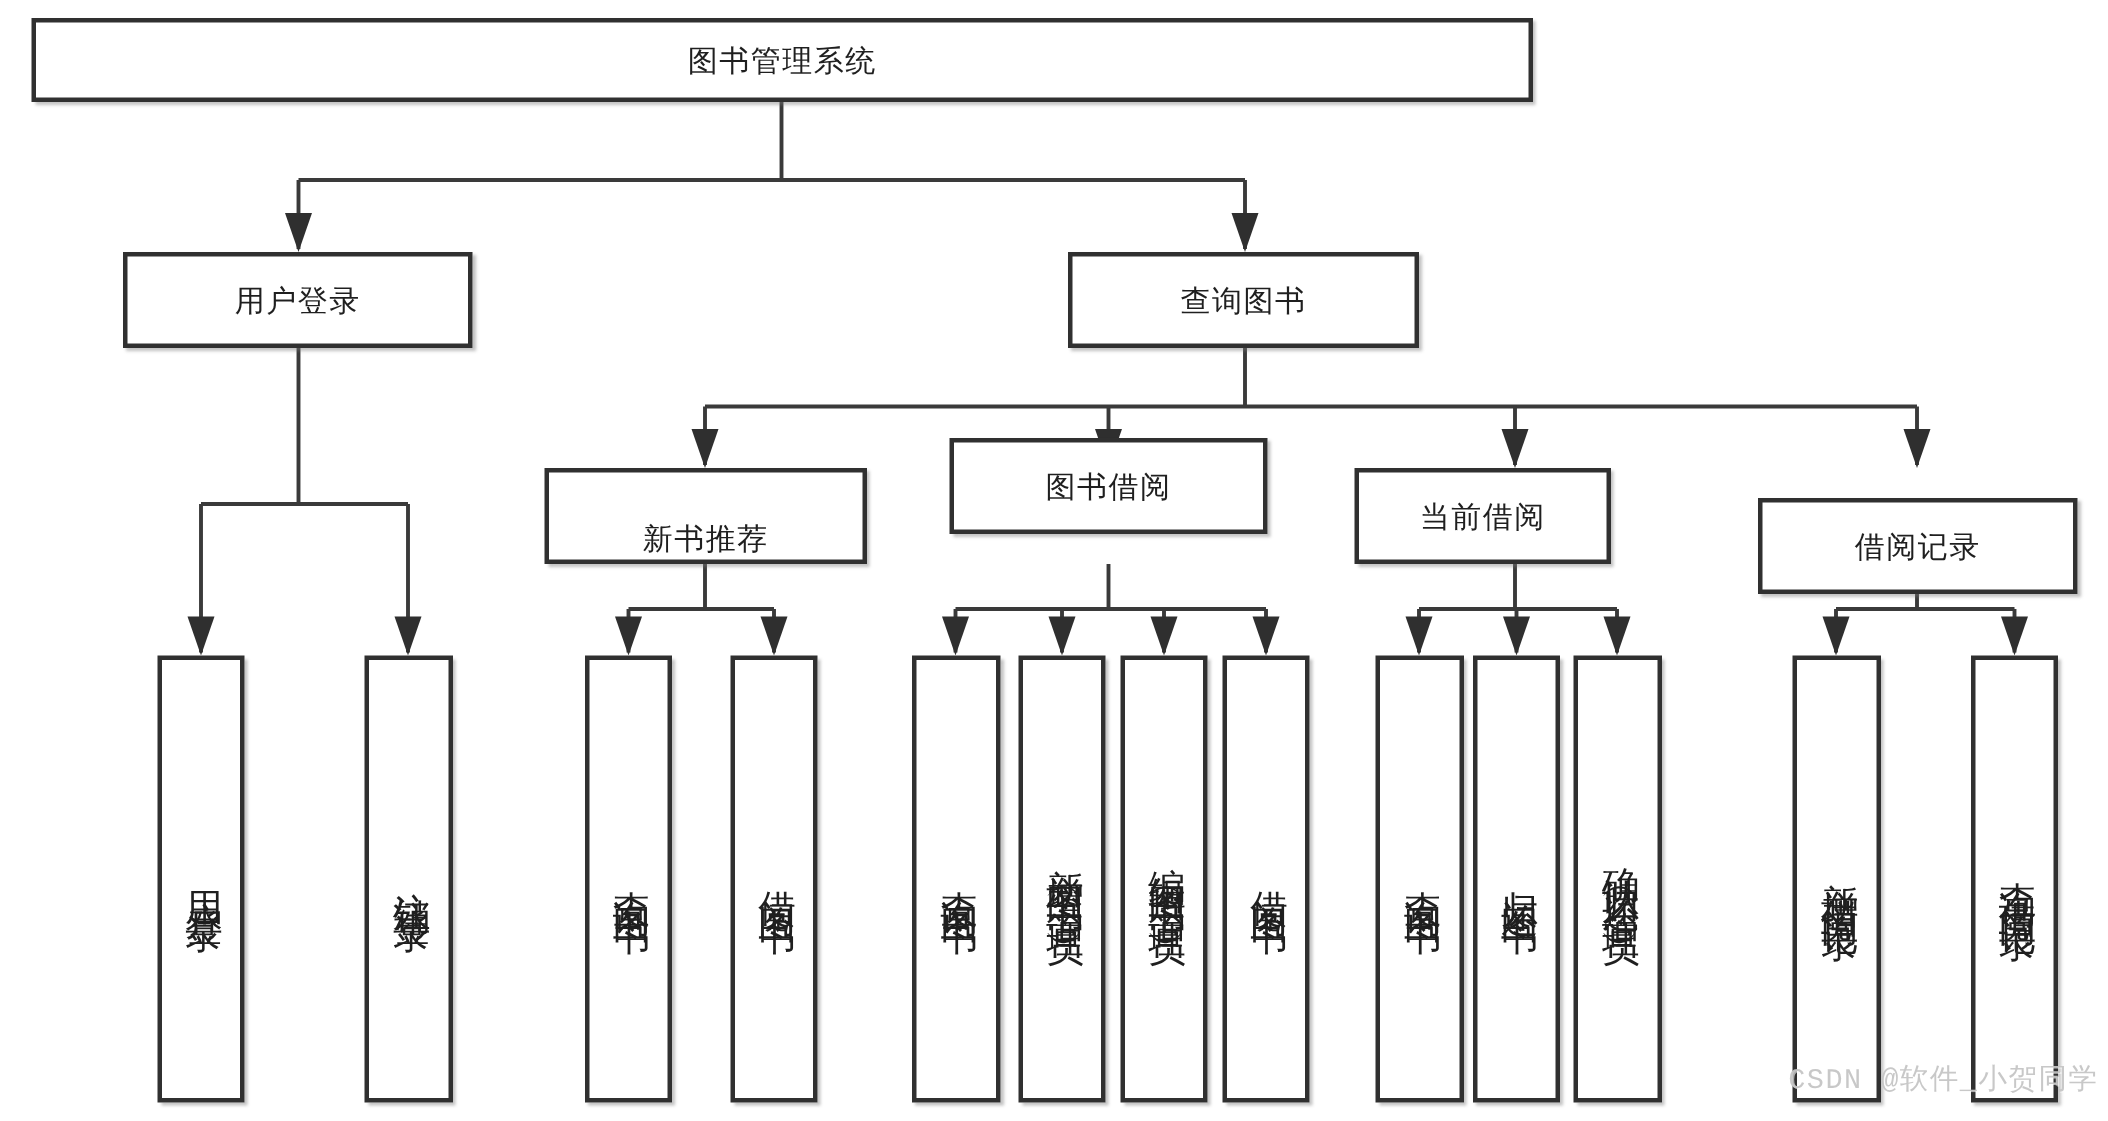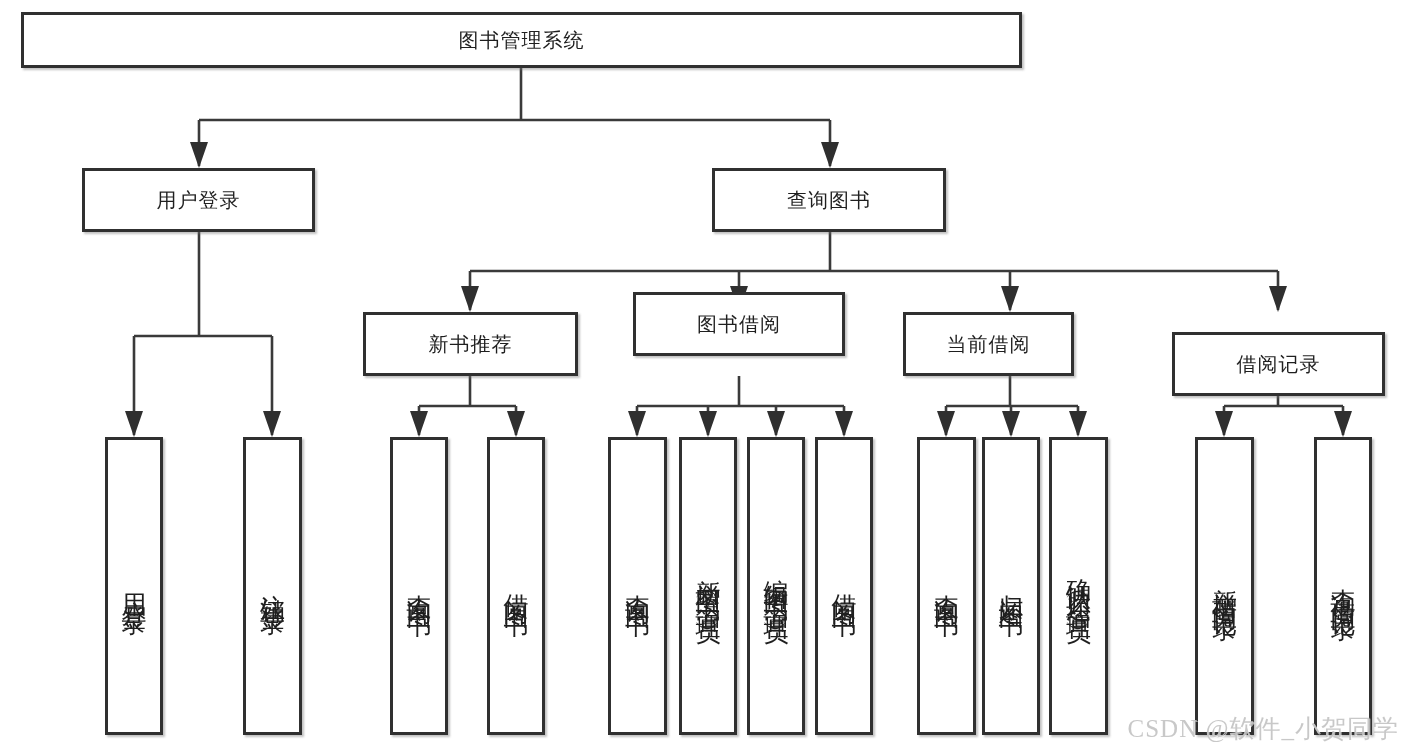--- a/index.html
+++ b/index.html
@@ -1,21 +1,21 @@
 <!DOCTYPE html>
 <html><head>
 <meta charset="utf-8">
 <style>
   html, body { margin: 0; padding: 0; background: #ffffff; }
   #canvas {
     position: relative;
     width: 1405px;
     height: 747px;
     background: #ffffff;
-    font-family: Liberation Serif, serif;
+    font-family: Liberation Mono, monospace;
     overflow: hidden;
   }
   #connectors {
     position: absolute;
     left: 0; top: 0;
     width: 1405px; height: 747px;
   }
   .node {
     position: absolute;
     box-sizing: border-box;
@@ -35,22 +35,22 @@
   .node.v span {
     writing-mode: vertical-rl;
     text-orientation: mixed;
     font-size: 25px;
     letter-spacing: 6px;
     line-height: 1;
   }
   #watermark {
     position: absolute;
     right: 6px;
-    bottom: 2px;
-    font-size: 25px;
+    bottom: 15px;
+    font-size: 19px;
     color: rgba(197,197,197,0.95);
     letter-spacing: 1px;
     white-space: nowrap;
     text-shadow: 1px 1px 0 rgba(255,255,255,0.6);
   }
 </style>
 </head>
 <body>
 
 <div id="canvas">
@@ -133,21 +133,21 @@
     <span>图书管理系统</span>
   </div>
 
   <div class="node h" style="left:82px; top:168px; width:233px; height:64px;">
     <span>用户登录</span>
   </div>
   <div class="node h" style="left:712px; top:168px; width:234px; height:64px;">
     <span>查询图书</span>
   </div>
 
-  <div class="node h" style="left:363px; top:312px; width:215px; height:64px;">
+  <div class="node h" style="left:363px; top:312px; width:215px; height:64px;align-items:flex-end;">
     <span>新书推荐</span>
   </div>
   <div class="node h" style="left:633px; top:292px; width:212px; height:64px;">
     <span>图书借阅</span>
   </div>
   <div class="node h" style="left:903px; top:312px; width:171px; height:64px;">
     <span>当前借阅</span>
   </div>
   <div class="node h" style="left:1172px; top:312px; width:213px; height:64px;margin-top:20px;">
     <span>借阅记录</span>

